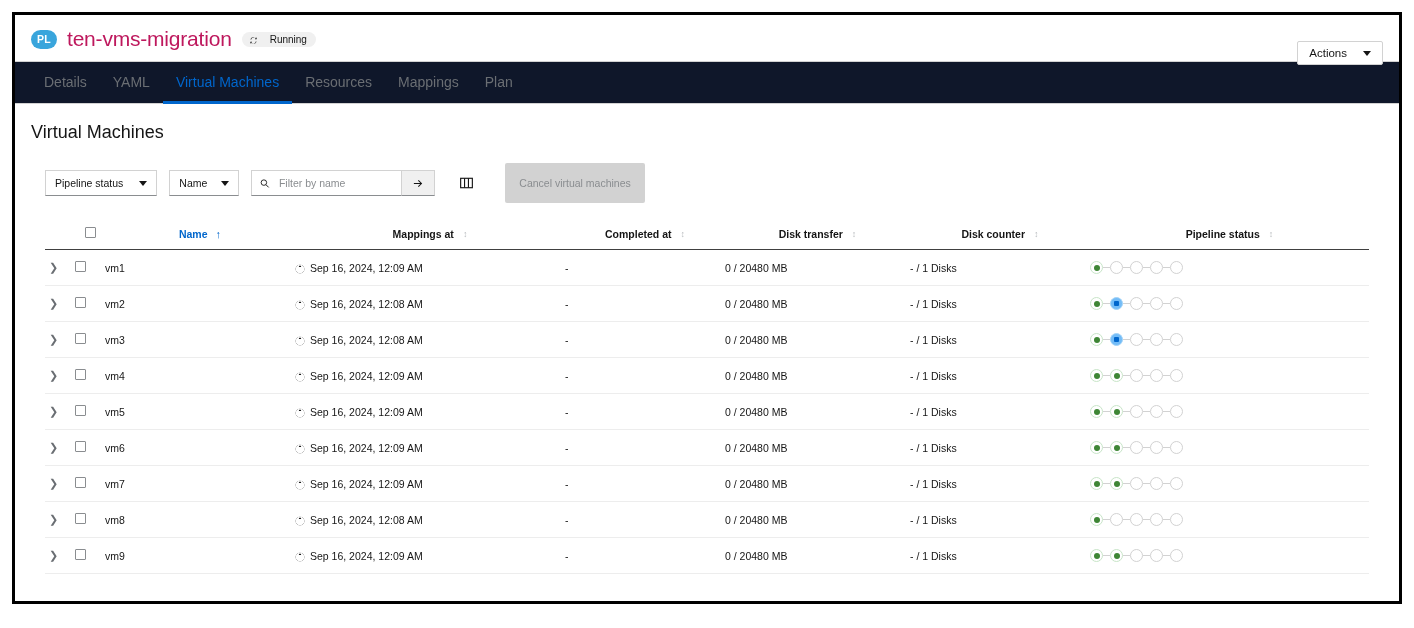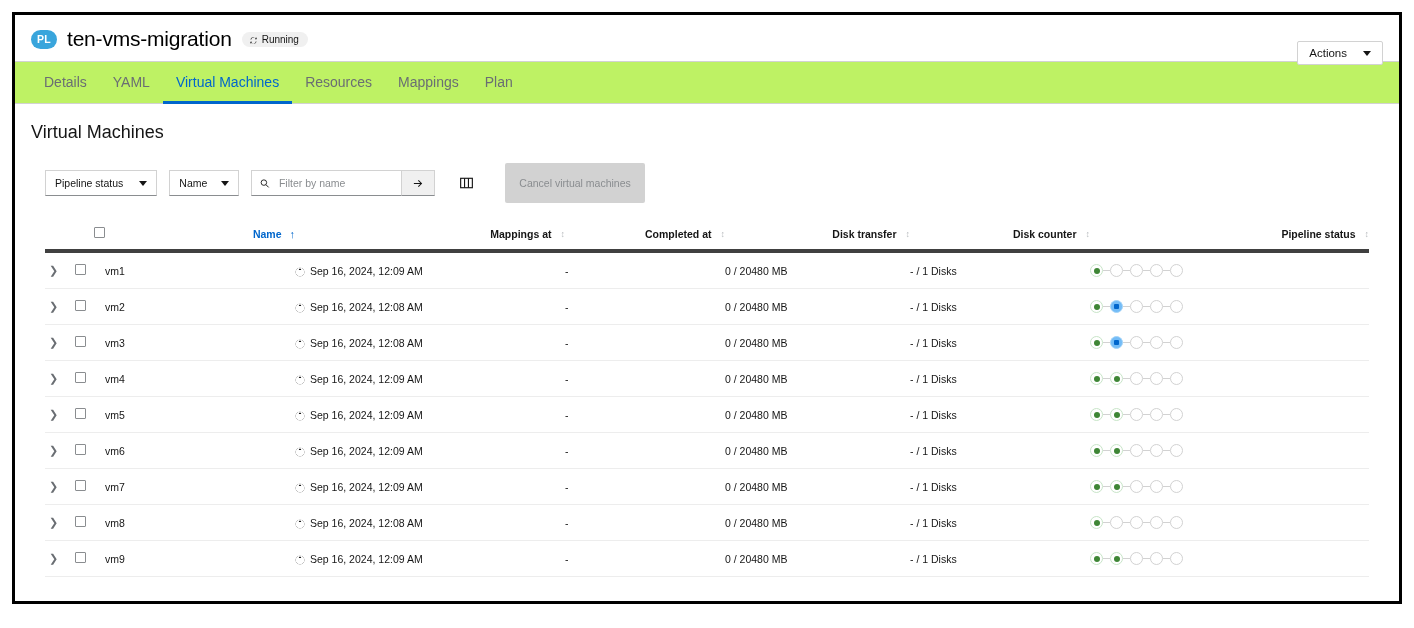--- a/index.html
+++ b/index.html
@@ -69,26 +69,26 @@
     border-radius: 10px;
     background: #39a5dc;
     color: #fff;
     font-size: 10.5px; font-weight: bold;
     display: flex; align-items: center; justify-content: center;
     letter-spacing: .3px;
     flex: none;
   }
   .plan-title {
     font-size: 21px;
-    color: #000000;
+    color: #be185d;
     font-weight: normal;
     letter-spacing: -.2px;
   }
   .status-pill {
-    display: inline-flex; align-items: flex-end; gap: 4px;
+    display: inline-flex; align-items: flex-end; gap: 12px;
     background: #f0f0f0;
     border-radius: 11px;
     padding: 2px 9px 2px 7px;
     font-size: 10px;
     color: #151515;
   }
   .status-pill svg { display: block; }
   .actions-btn {
     position: absolute;
     right: 16px; top: 26px;
@@ -100,21 +100,21 @@
     color: #151515;
     display: flex; align-items: center; gap: 16px;
     cursor: pointer;
   }
 
   
   .tabs {
     display: flex;
     padding: 0 16px;
     border-bottom: 1px solid #d2d2d2;
-    background: #bef264;
+    background: #0f172a;
   }
   .tab {
     padding: 12px 13px 11px 13px;
     font-size: 14px;
     color: #6a6e73;
     cursor: pointer;
     border-bottom: 3px solid transparent;
     margin-bottom: -1px;
     white-space: nowrap;
   }
@@ -198,26 +198,26 @@
   }
 
   
   table.vm-table {
     width: calc(100% - 60px);
     margin: 6px 0 0 30px;
     border-collapse: collapse;
     table-layout: fixed;
   }
   .vm-table th {
-    text-align: right;
+    text-align: center;
     font-size: 10.5px;
     font-weight: bold;
     color: #151515;
     padding: 6px 0 9px 0;
-    border-bottom: 4px solid #404040;
+    border-bottom: 1px solid #404040;
     white-space: nowrap;
   }
   .vm-table th.sorted { color: #06c; }
   .vm-table td {
     font-size: 10.5px;
     color: #151515;
     padding: 11px 0;
     border-bottom: 1px solid #ededed;
     white-space: nowrap;
   }

